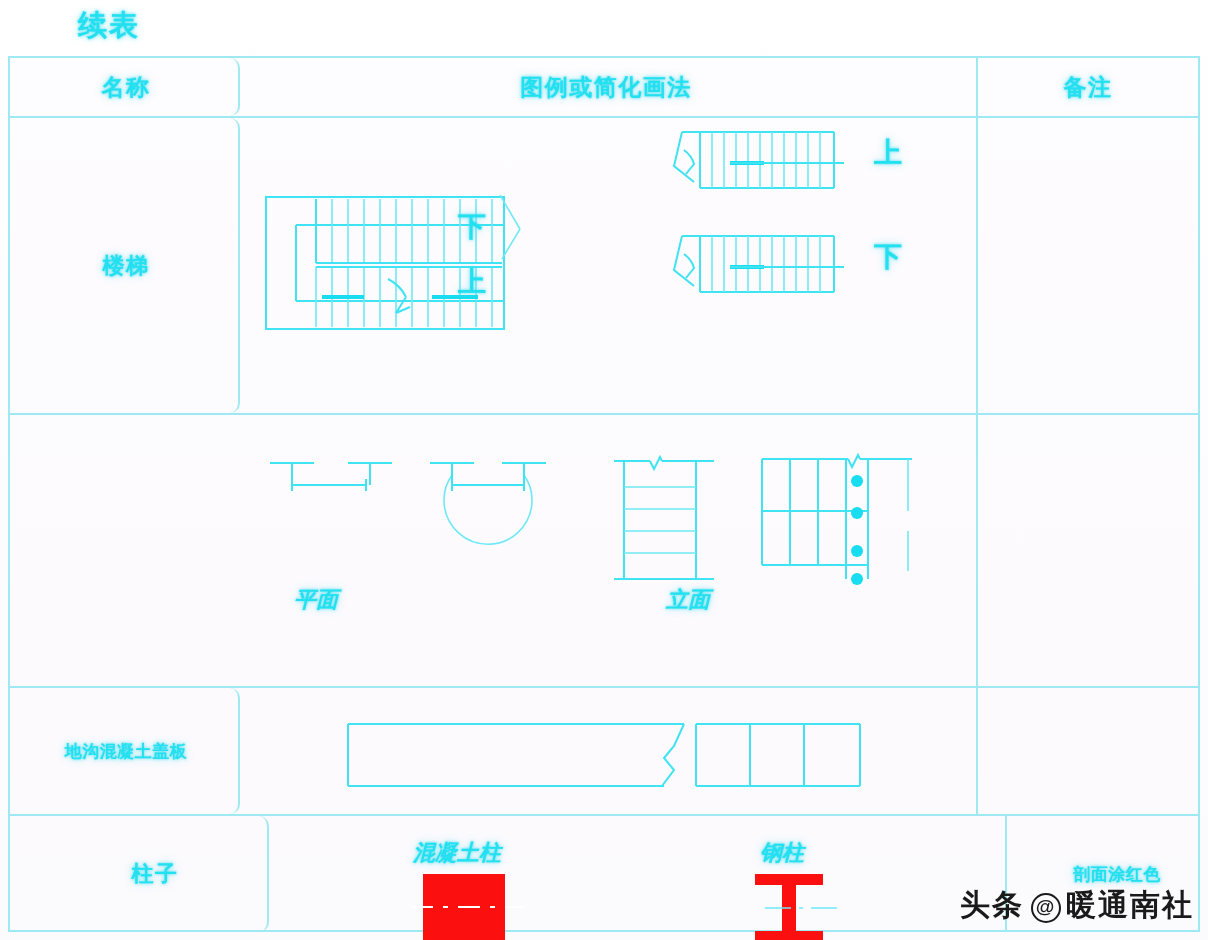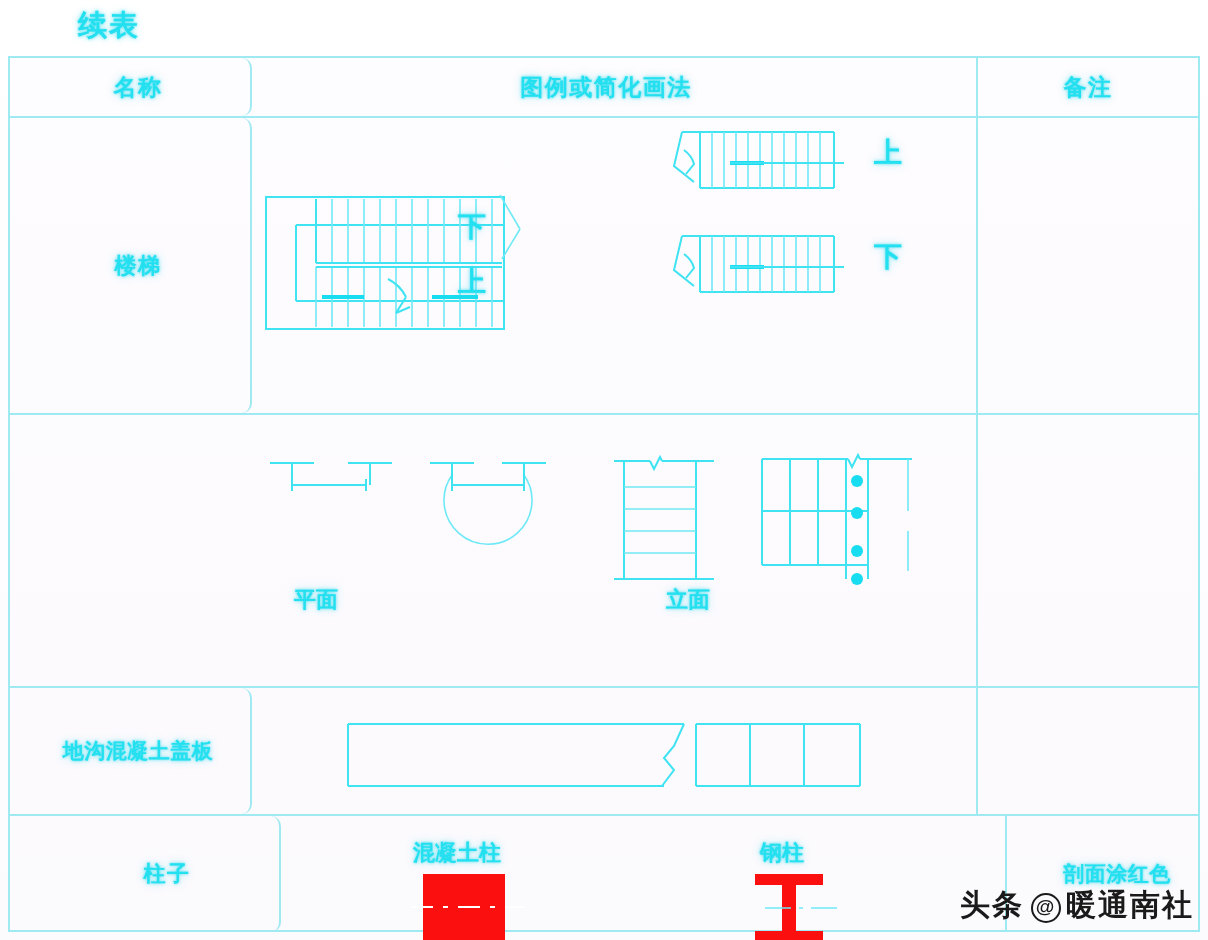--- a/index.html
+++ b/index.html
@@ -45,21 +45,21 @@
   }
   .row {
     position: absolute;
     left: 0;
     width: 100%;
     border-bottom: 2px solid #9fe9f2;
     box-sizing: border-box;
   }
   .row.last { border-bottom: none; margin-left: 29px; }
 
-  .c1 { position: absolute; left: 16px;     width: 226px; top: 0; bottom: 0;
+  .c1 { position: absolute; left: 4px;     width: 226px; top: 0; bottom: 0;
         border-right: 2px solid #9fe9f2; box-sizing: border-box; border-radius: 10px; }
   .c2 { position: absolute; left: 226px; width: 742px; top: 0; bottom: 0;
         border-right: 2px solid #9fe9f2; box-sizing: border-box; }
   .c3 { position: absolute; left: 968px; right: 0;    top: 0; bottom: 0; }
 
   .cellmid {
     position: absolute;
     inset: 0;
     display: flex;
     align-items: center;
@@ -67,21 +67,21 @@
     text-align: center;
   }
   .cyan {
     color: #22e0ef;
     font-size: 22px;
     font-weight: 600;
     letter-spacing: 1.5px;
     text-shadow: 0 0 3px rgba(60,220,240,.9), 0 0 8px rgba(60,220,240,.45);
   }
   .cyan.hdr { font-size: 23px; }
-  .cyan.small { font-size: 21px; letter-spacing: 0.5px; }
+  .cyan.small { font-size: 17px; letter-spacing: 0.5px; }
 
   .hdrRow { height: 60px; top: 0; }
 
   
   .stage { position: absolute; inset: 0; }
   svg.diag { position: absolute; display: block; overflow: visible; }
   .ln   { stroke: #3fe3f2; stroke-width: 2; fill: none; }
   .ln-t { stroke: #6fe9f5; stroke-width: 1.6; fill: none; }
   .ln-h { stroke: #18dcef; stroke-width: 4; fill: none; }
   .fillred { fill: #fb0f0f; }
@@ -89,20 +89,21 @@
   .lbl {
     position: absolute;
     color: #22e0ef;
     font-size: 28px;
     font-weight: 700;
     text-shadow: 0 0 3px rgba(60,220,240,.9), 0 0 8px rgba(60,220,240,.45);
   }
   .lbl.sm {
     font-size: 22px;
     font-weight: 600;
+    font-style: italic;
   }
 
   
   .wm {
     position: absolute;
     right: 14px;
     bottom: 14px;
     font-size: 30px;
     font-weight: 700;
     color: #1a1a1a;

